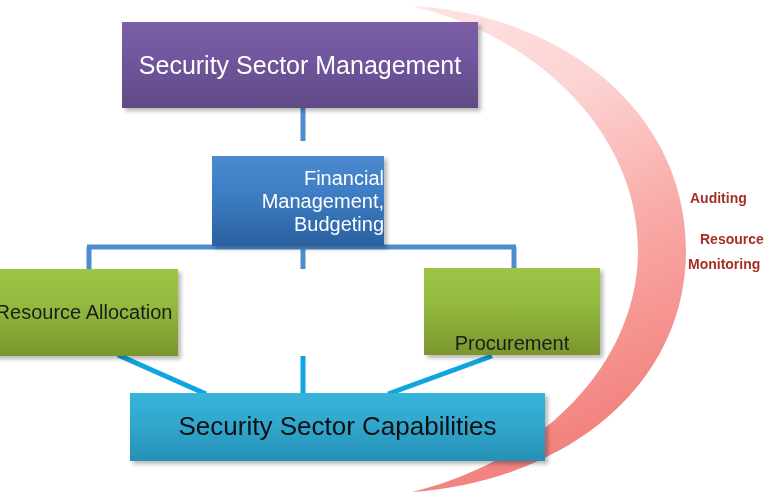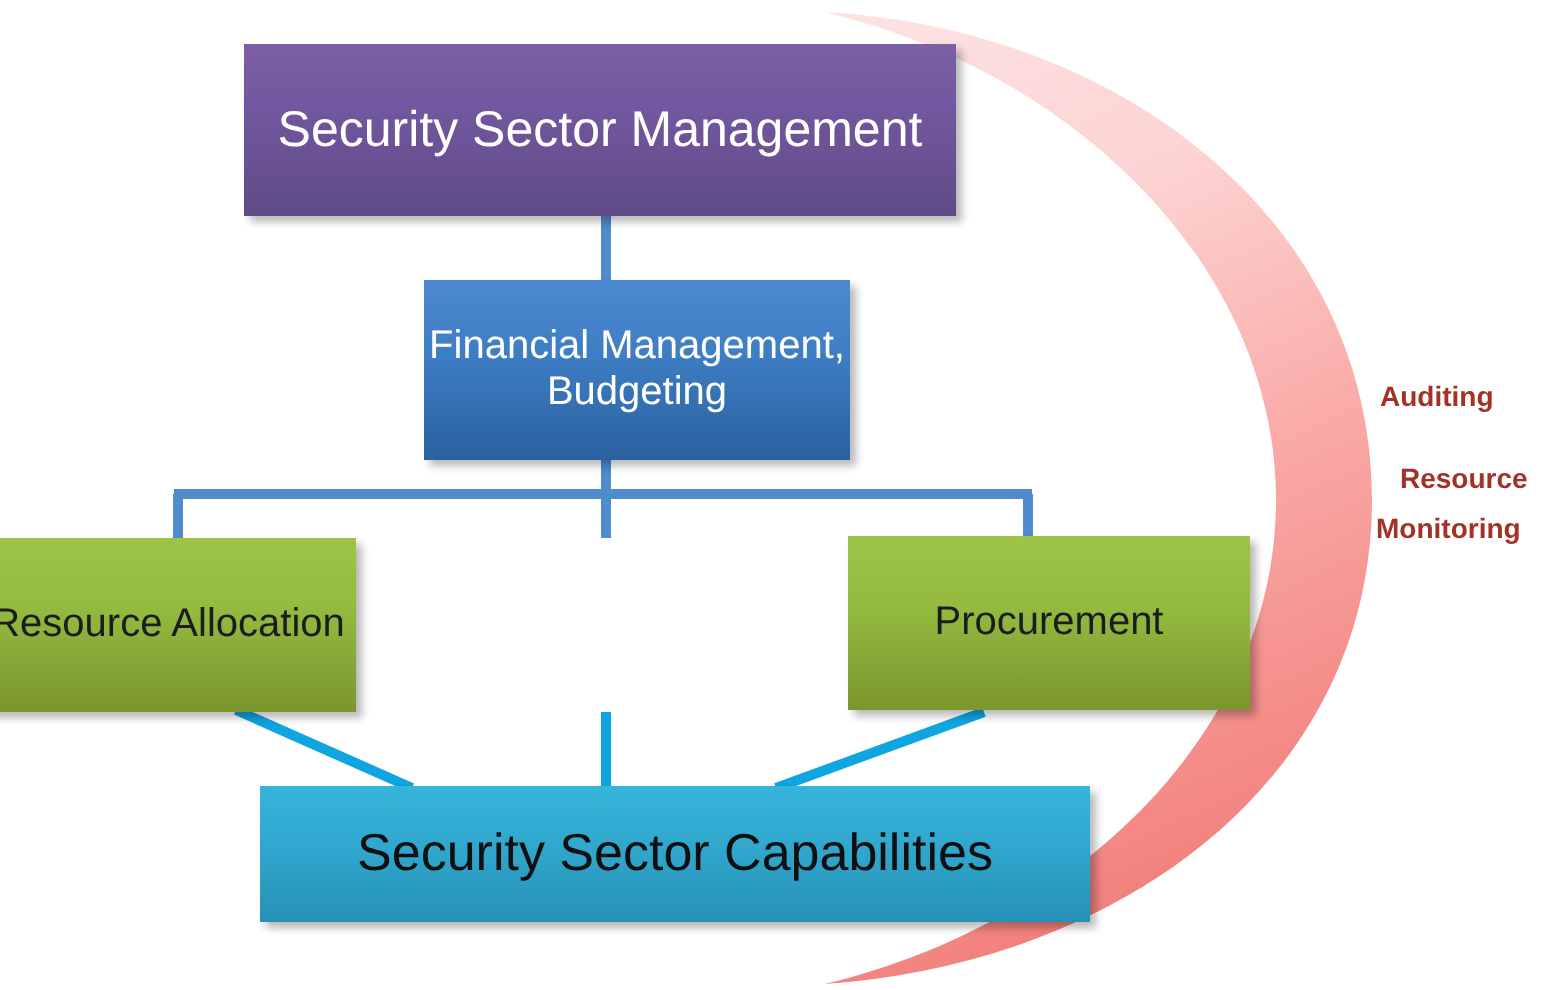--- a/index.html
+++ b/index.html
@@ -39,26 +39,27 @@
     left: 122px;
     top: 22px;
     width: 356px;
     height: 86px;
     background: linear-gradient(to bottom, #7c5fa6 0%, #7258a0 35%, #604a86 100%);
     color: #ffffff;
     font-size: 25px;
   }
   .box-finance {
     left: 212px;
-    top: 140px;
-    width: 213px;
+    top: 156px;
+    width: 172px;
     height: 90px;
     background: linear-gradient(to bottom, #4c89cf 0%, #3e7ec4 40%, #2a60a0 100%);
     color: #ffffff;
     font-size: 20px;
+    text-align: right;
   }
   .box-green {
     background: linear-gradient(to bottom, #9dc347 0%, #94ba3f 40%, #7a962d 100%);
     color: #1c1c1c;
     font-size: 20px;
   }
   .box-res {
     left: -10px;
     top: 269px;
     width: 188px;
@@ -66,22 +67,23 @@
   }
   .box-hr {
     left: 213px;
     top: 268px;
     width: 182px;
     height: 88px;
   }
   .box-proc {
     left: 424px;
     top: 268px;
-    width: 201px;
+    width: 176px;
     height: 87px;
+    align-items: flex-end;
   }
   .box-cap {
     left: 90px;
     top: 393px;
     width: 415px;
     height: 68px;
     background: linear-gradient(to bottom, #36b4da 0%, #31a7cd 45%, #2690b5 100%);
     color: #101010;
     font-size: 26px;
     margin-left: 40px;

